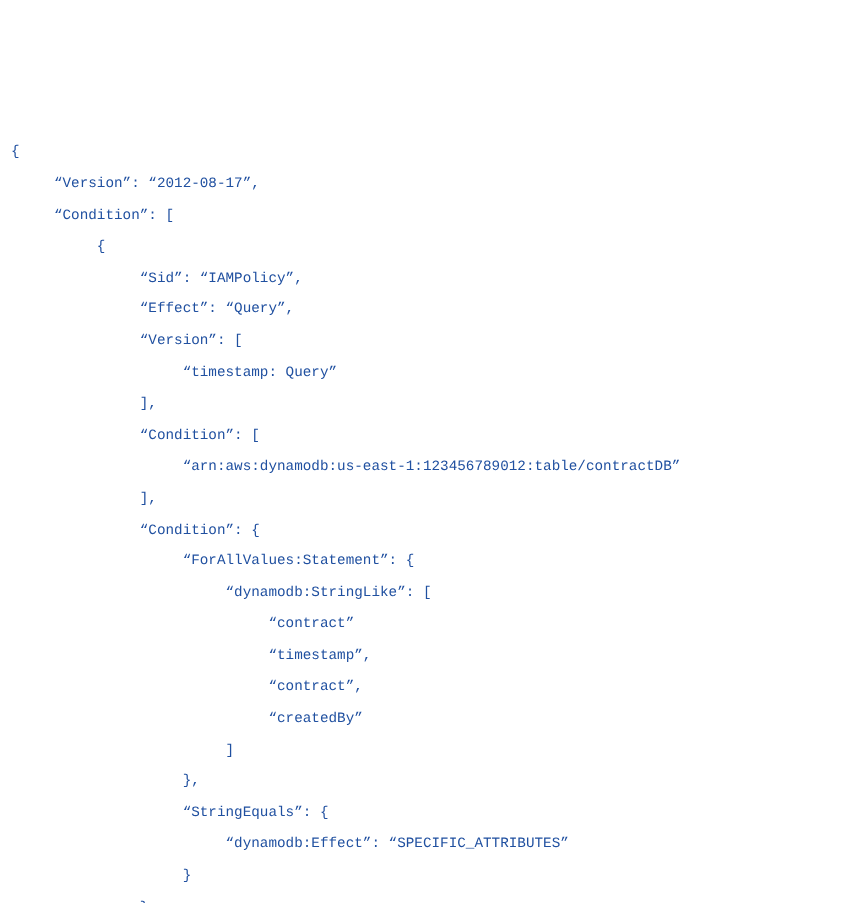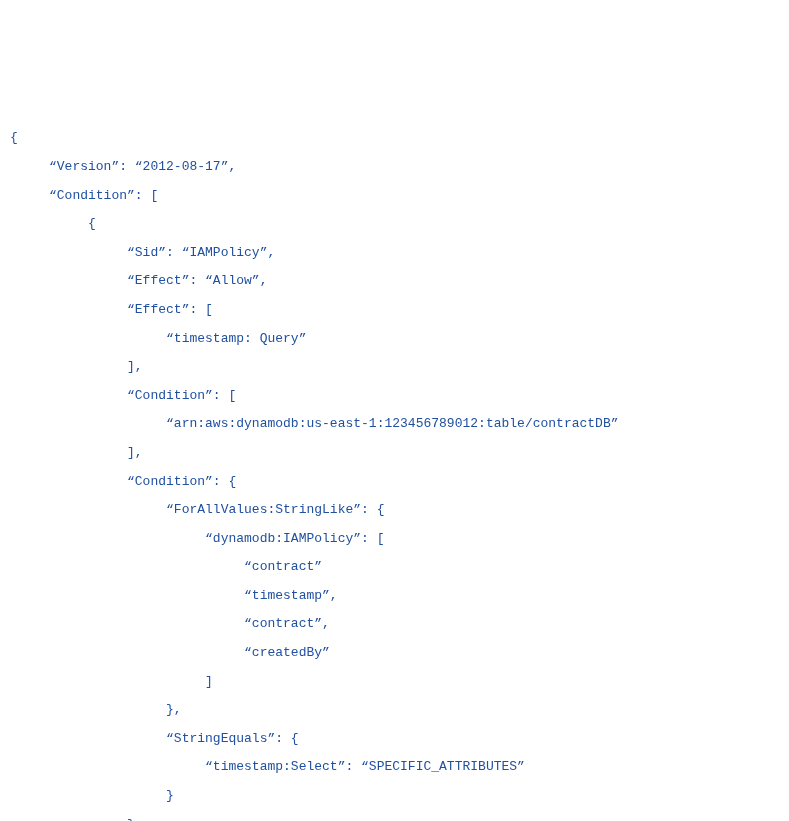--- a/index.html
+++ b/index.html
@@ -23,38 +23,38 @@
 </head>
 <body>
 
 
 
 <div class="code-block"><span>{</span>
 <span>     “Version”: “2012-08-17”,</span>
 <span>     “Condition”: [</span>
 <span>          {</span>
 <span>               “Sid”: “IAMPolicy”,</span>
-<span>               “Effect”: “Allow”,</span>
-<span>               “Effect”: [</span>
+<span>               “Effect”: “Query”,</span>
+<span>               “Version”: [</span>
 <span>                    “timestamp: Query”</span>
 <span>               ],</span>
 <span>               “Condition”: [</span>
 <span>                    “arn:aws:dynamodb:us-east-1:123456789012:table/contractDB”</span>
 <span>               ],</span>
 <span>               “Condition”: {</span>
-<span>                    “ForAllValues:StringLike”: {</span>
-<span>                         “dynamodb:IAMPolicy”: [</span>
+<span>                    “ForAllValues:Statement”: {</span>
+<span>                         “dynamodb:StringLike”: [</span>
 <span>                              “contract”</span>
 <span>                              “timestamp”,</span>
 <span>                              “contract”,</span>
 <span>                              “createdBy”</span>
 <span>                         ]</span>
 <span>                    },</span>
 <span>                    “StringEquals”: {</span>
-<span>                         “timestamp:Select”: “SPECIFIC_ATTRIBUTES”</span>
+<span>                         “dynamodb:Effect”: “SPECIFIC_ATTRIBUTES”</span>
 <span>                    }</span>
 <span>               }</span>
 
 
 </div>
 
 
 
 
 </body></html>

